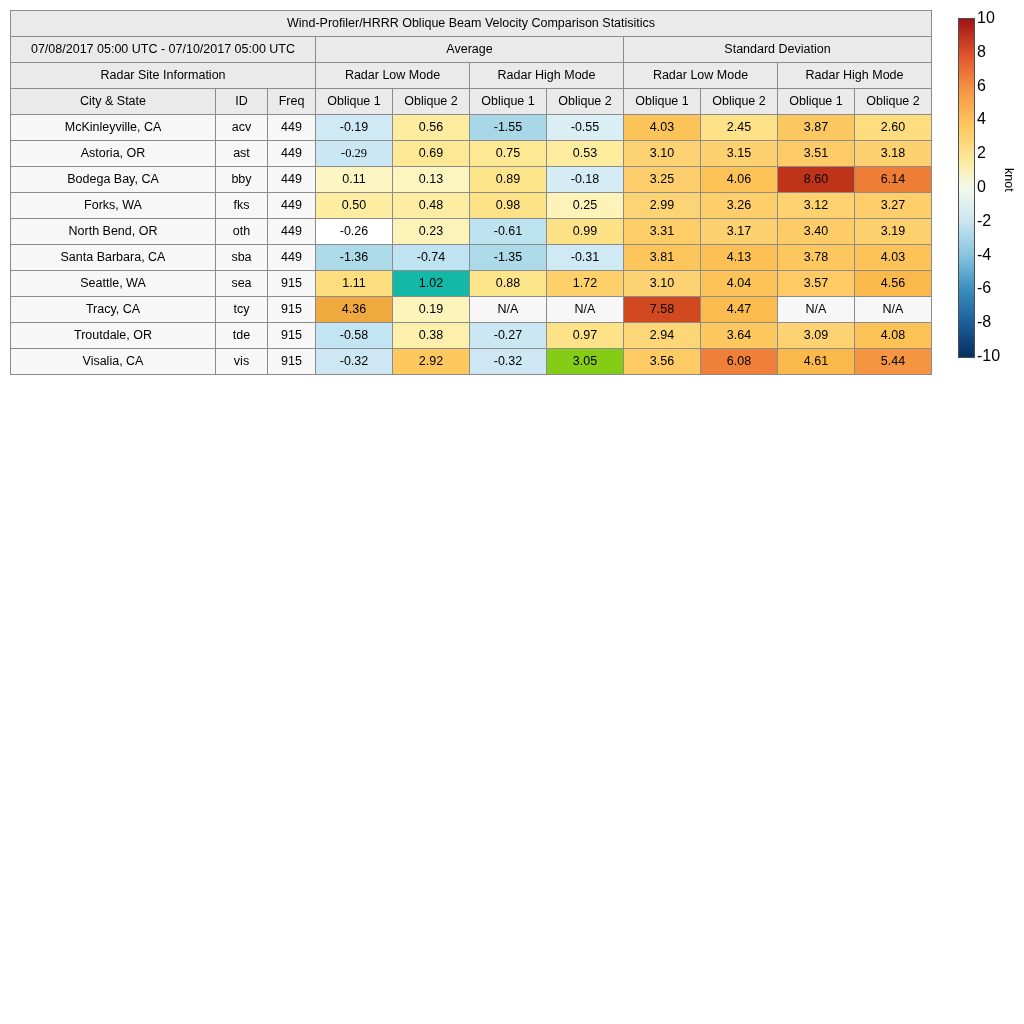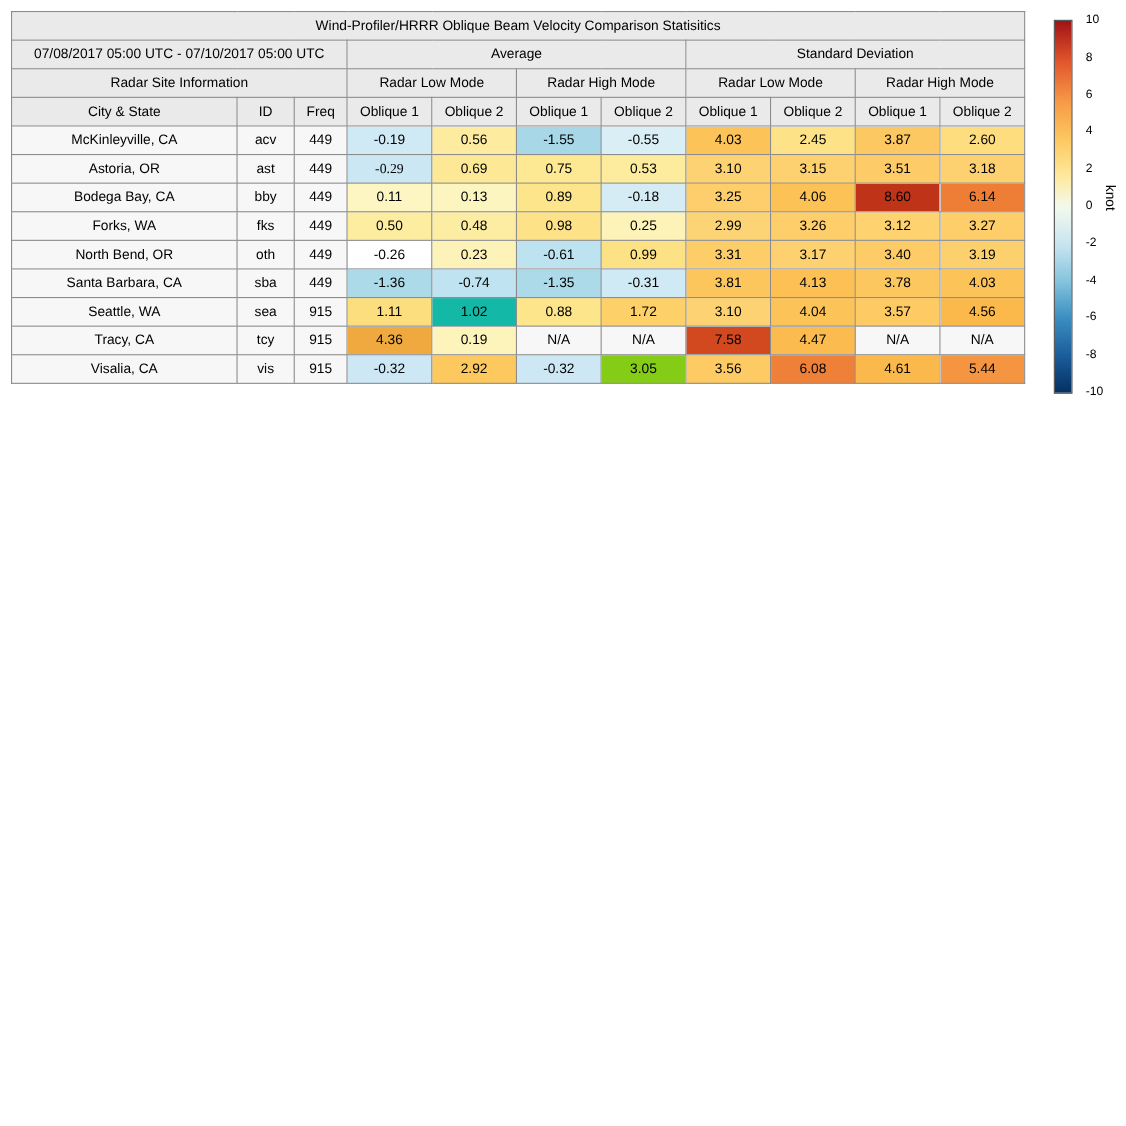--- a/index.html
+++ b/index.html
@@ -97,22 +97,22 @@
       #f3f9ec 50%,
       #fdea9f 58%,
       #fdc860 68%,
       #f79b48 78%,
       #e1562c 89%,
       #a01316 100%
     );
   }
   .cb-tick {
     position: absolute;
-    left: 29px;
-    font-size: 11px;
+    left: 19px;
+    font-size: 16px;
     line-height: 12px;
     color: #000;
     transform: translateY(-6px);
     white-space: nowrap;
   }
   #colorbar-label {
     position: absolute;
     left: 44px;
     top: 150px;
     font-size: 12.5px;
@@ -269,20 +269,33 @@
           <td class="datacell" style="background: rgb(240, 169, 63);">4.36</td>
           <td class="datacell" style="background: rgb(253, 244, 188);">0.19</td>
           <td class="datacell na">N/A</td>
           <td class="datacell na">N/A</td>
           <td class="datacell" style="background: rgb(210, 73, 31);">7.58</td>
           <td class="datacell" style="background: rgb(251, 187, 79);">4.47</td>
           <td class="datacell na">N/A</td>
           <td class="datacell na">N/A</td>
         </tr>
         <tr>
+          <td class="sitecell">Troutdale, OR</td>
+          <td class="sitecell">tde</td>
+          <td class="sitecell">915</td>
+          <td class="datacell" style="background: rgb(195, 228, 242);">-0.58</td>
+          <td class="datacell" style="background: rgb(253, 240, 173);">0.38</td>
+          <td class="datacell" style="background: rgb(203, 231, 244);">-0.27</td>
+          <td class="datacell" style="background: rgb(253, 226, 136);">0.97</td>
+          <td class="datacell" style="background: rgb(253, 214, 119);">2.94</td>
+          <td class="datacell" style="background: rgb(253, 200, 96);">3.64</td>
+          <td class="datacell" style="background: rgb(253, 210, 115);">3.09</td>
+          <td class="datacell" style="background: rgb(252, 194, 86);">4.08</td>
+        </tr>
+        <tr>
           <td class="sitecell">Visalia, CA</td>
           <td class="sitecell">vis</td>
           <td class="sitecell">915</td>
           <td class="datacell" style="background: rgb(205, 232, 244);">-0.32</td>
           <td class="datacell" style="background: rgb(253, 201, 95);">2.92</td>
           <td class="datacell" style="background: rgb(205, 232, 244);">-0.32</td>
           <td class="datacell" style="background: #84cc16;">3.05</td>
           <td class="datacell" style="background: rgb(253, 202, 100);">3.56</td>
           <td class="datacell" style="background: rgb(239, 128, 55);">6.08</td>
           <td class="datacell" style="background: rgb(251, 184, 75);">4.61</td>

